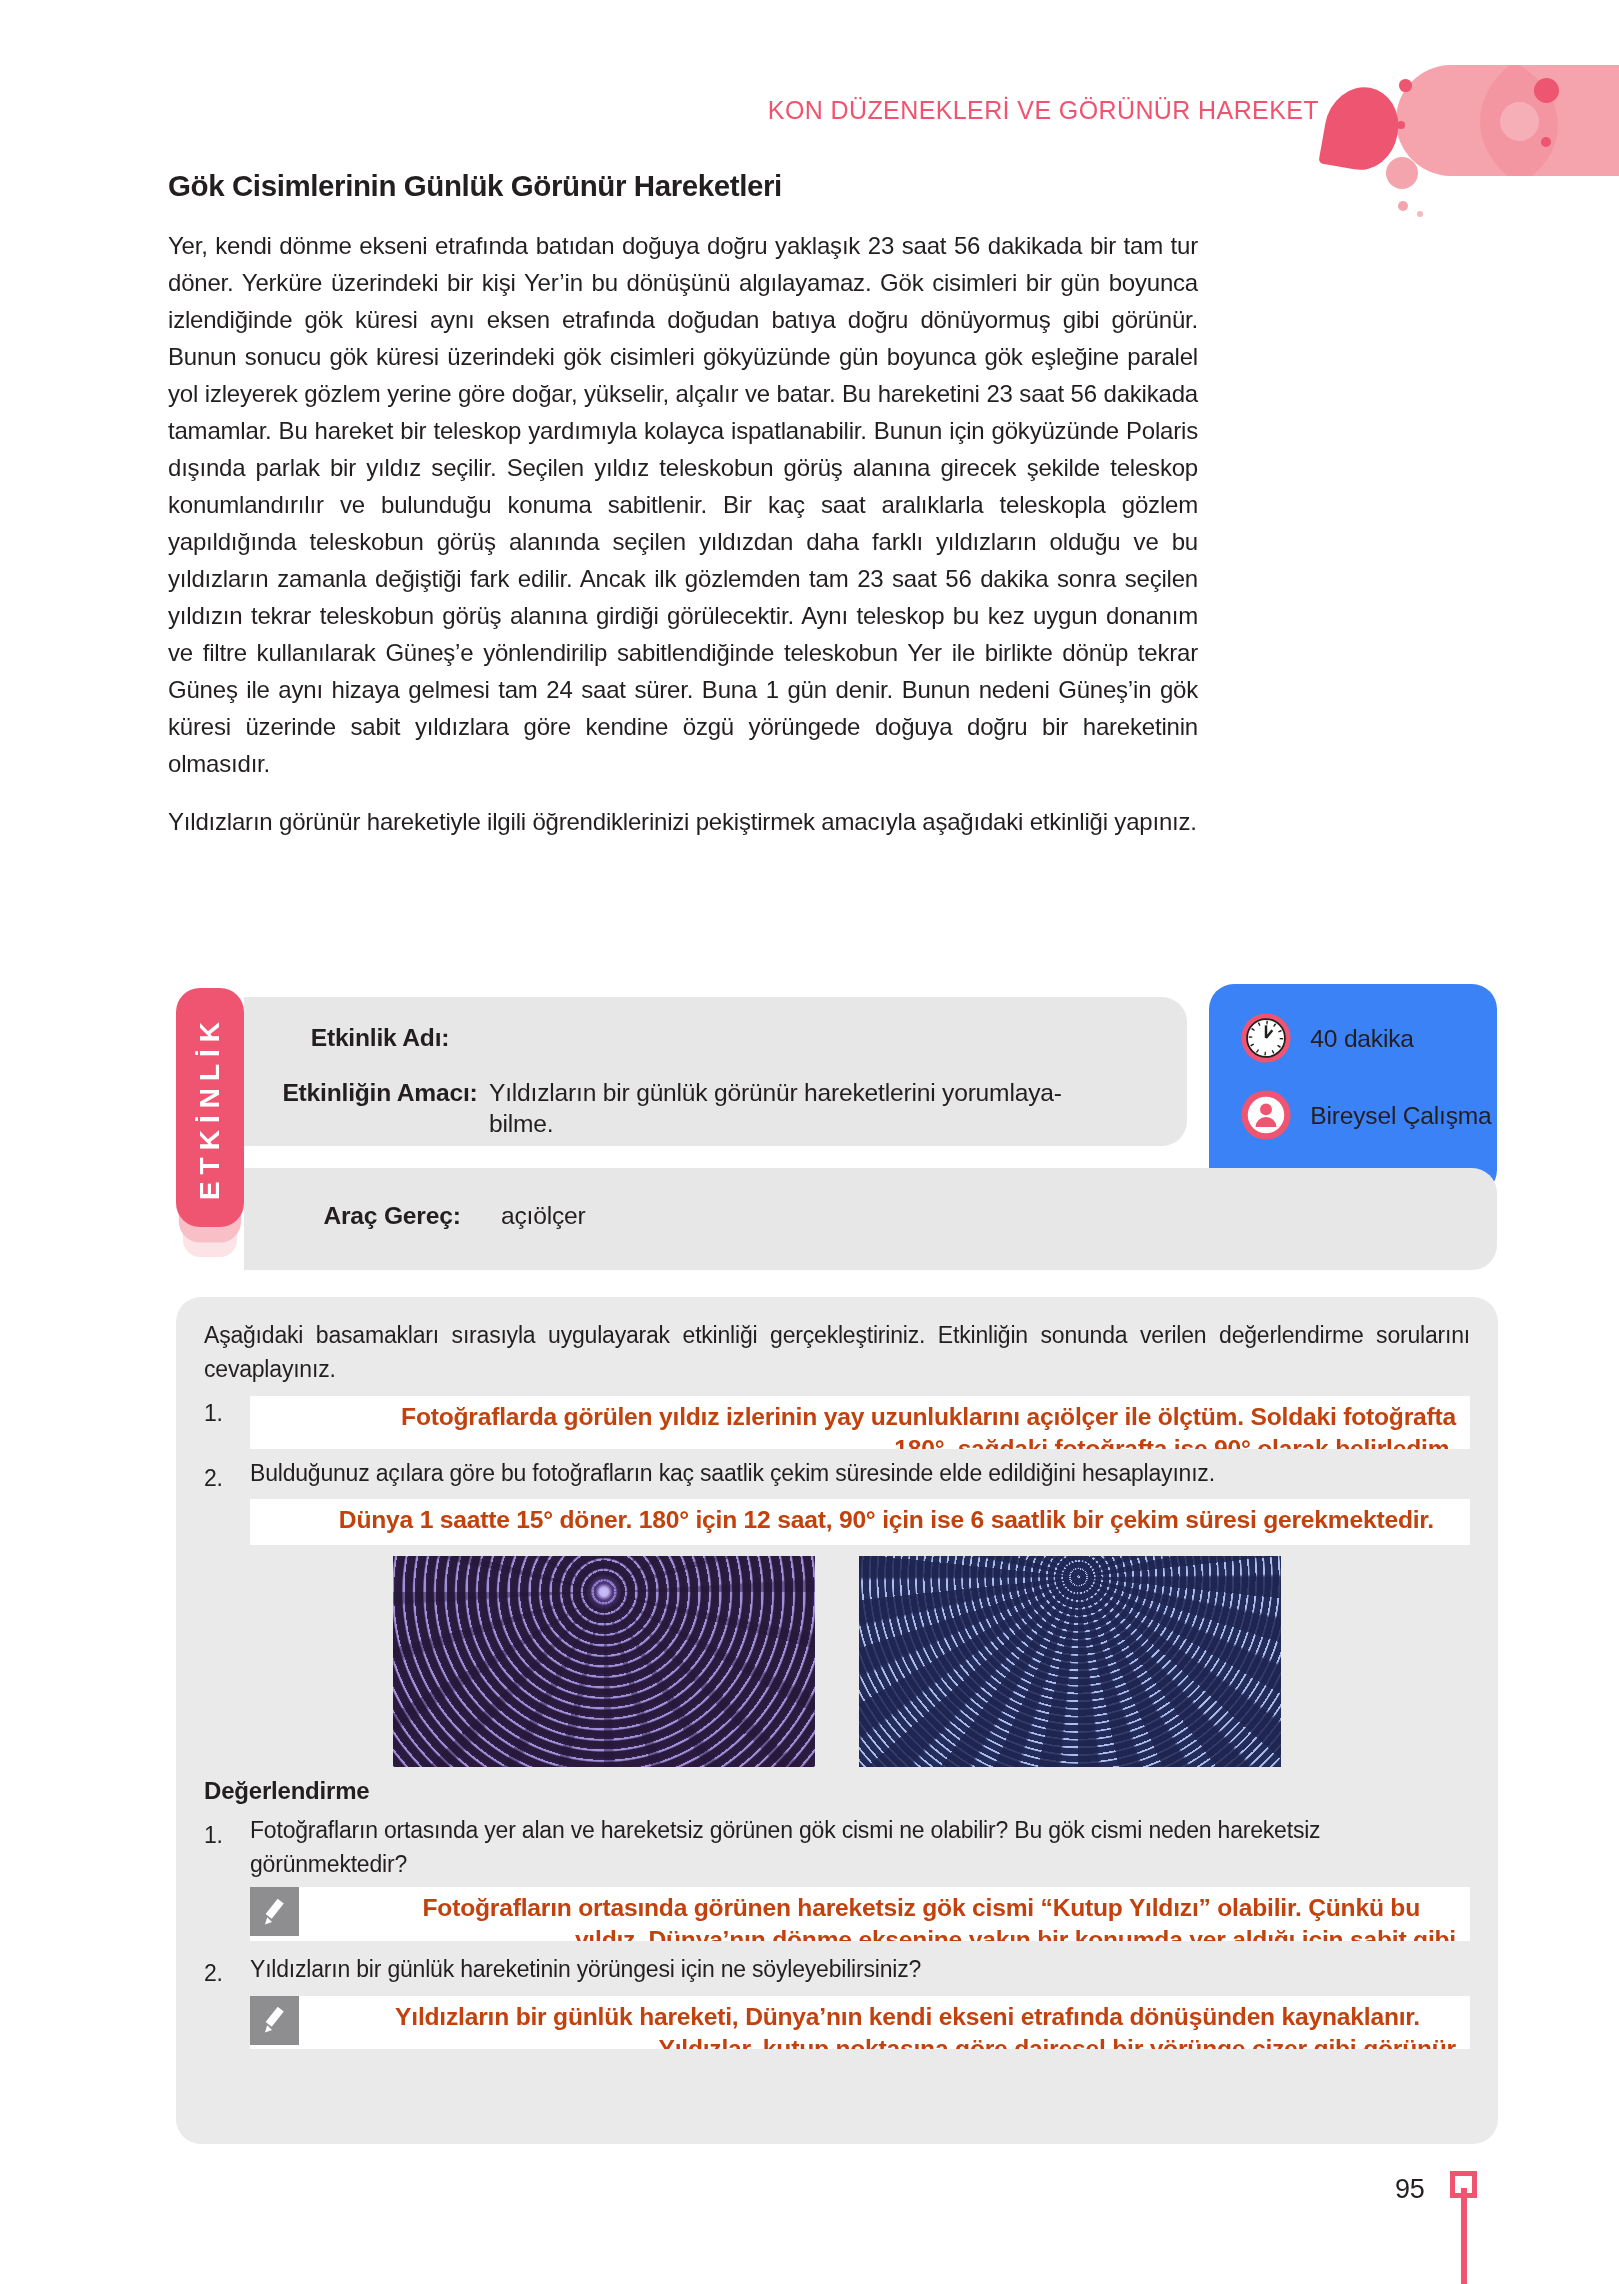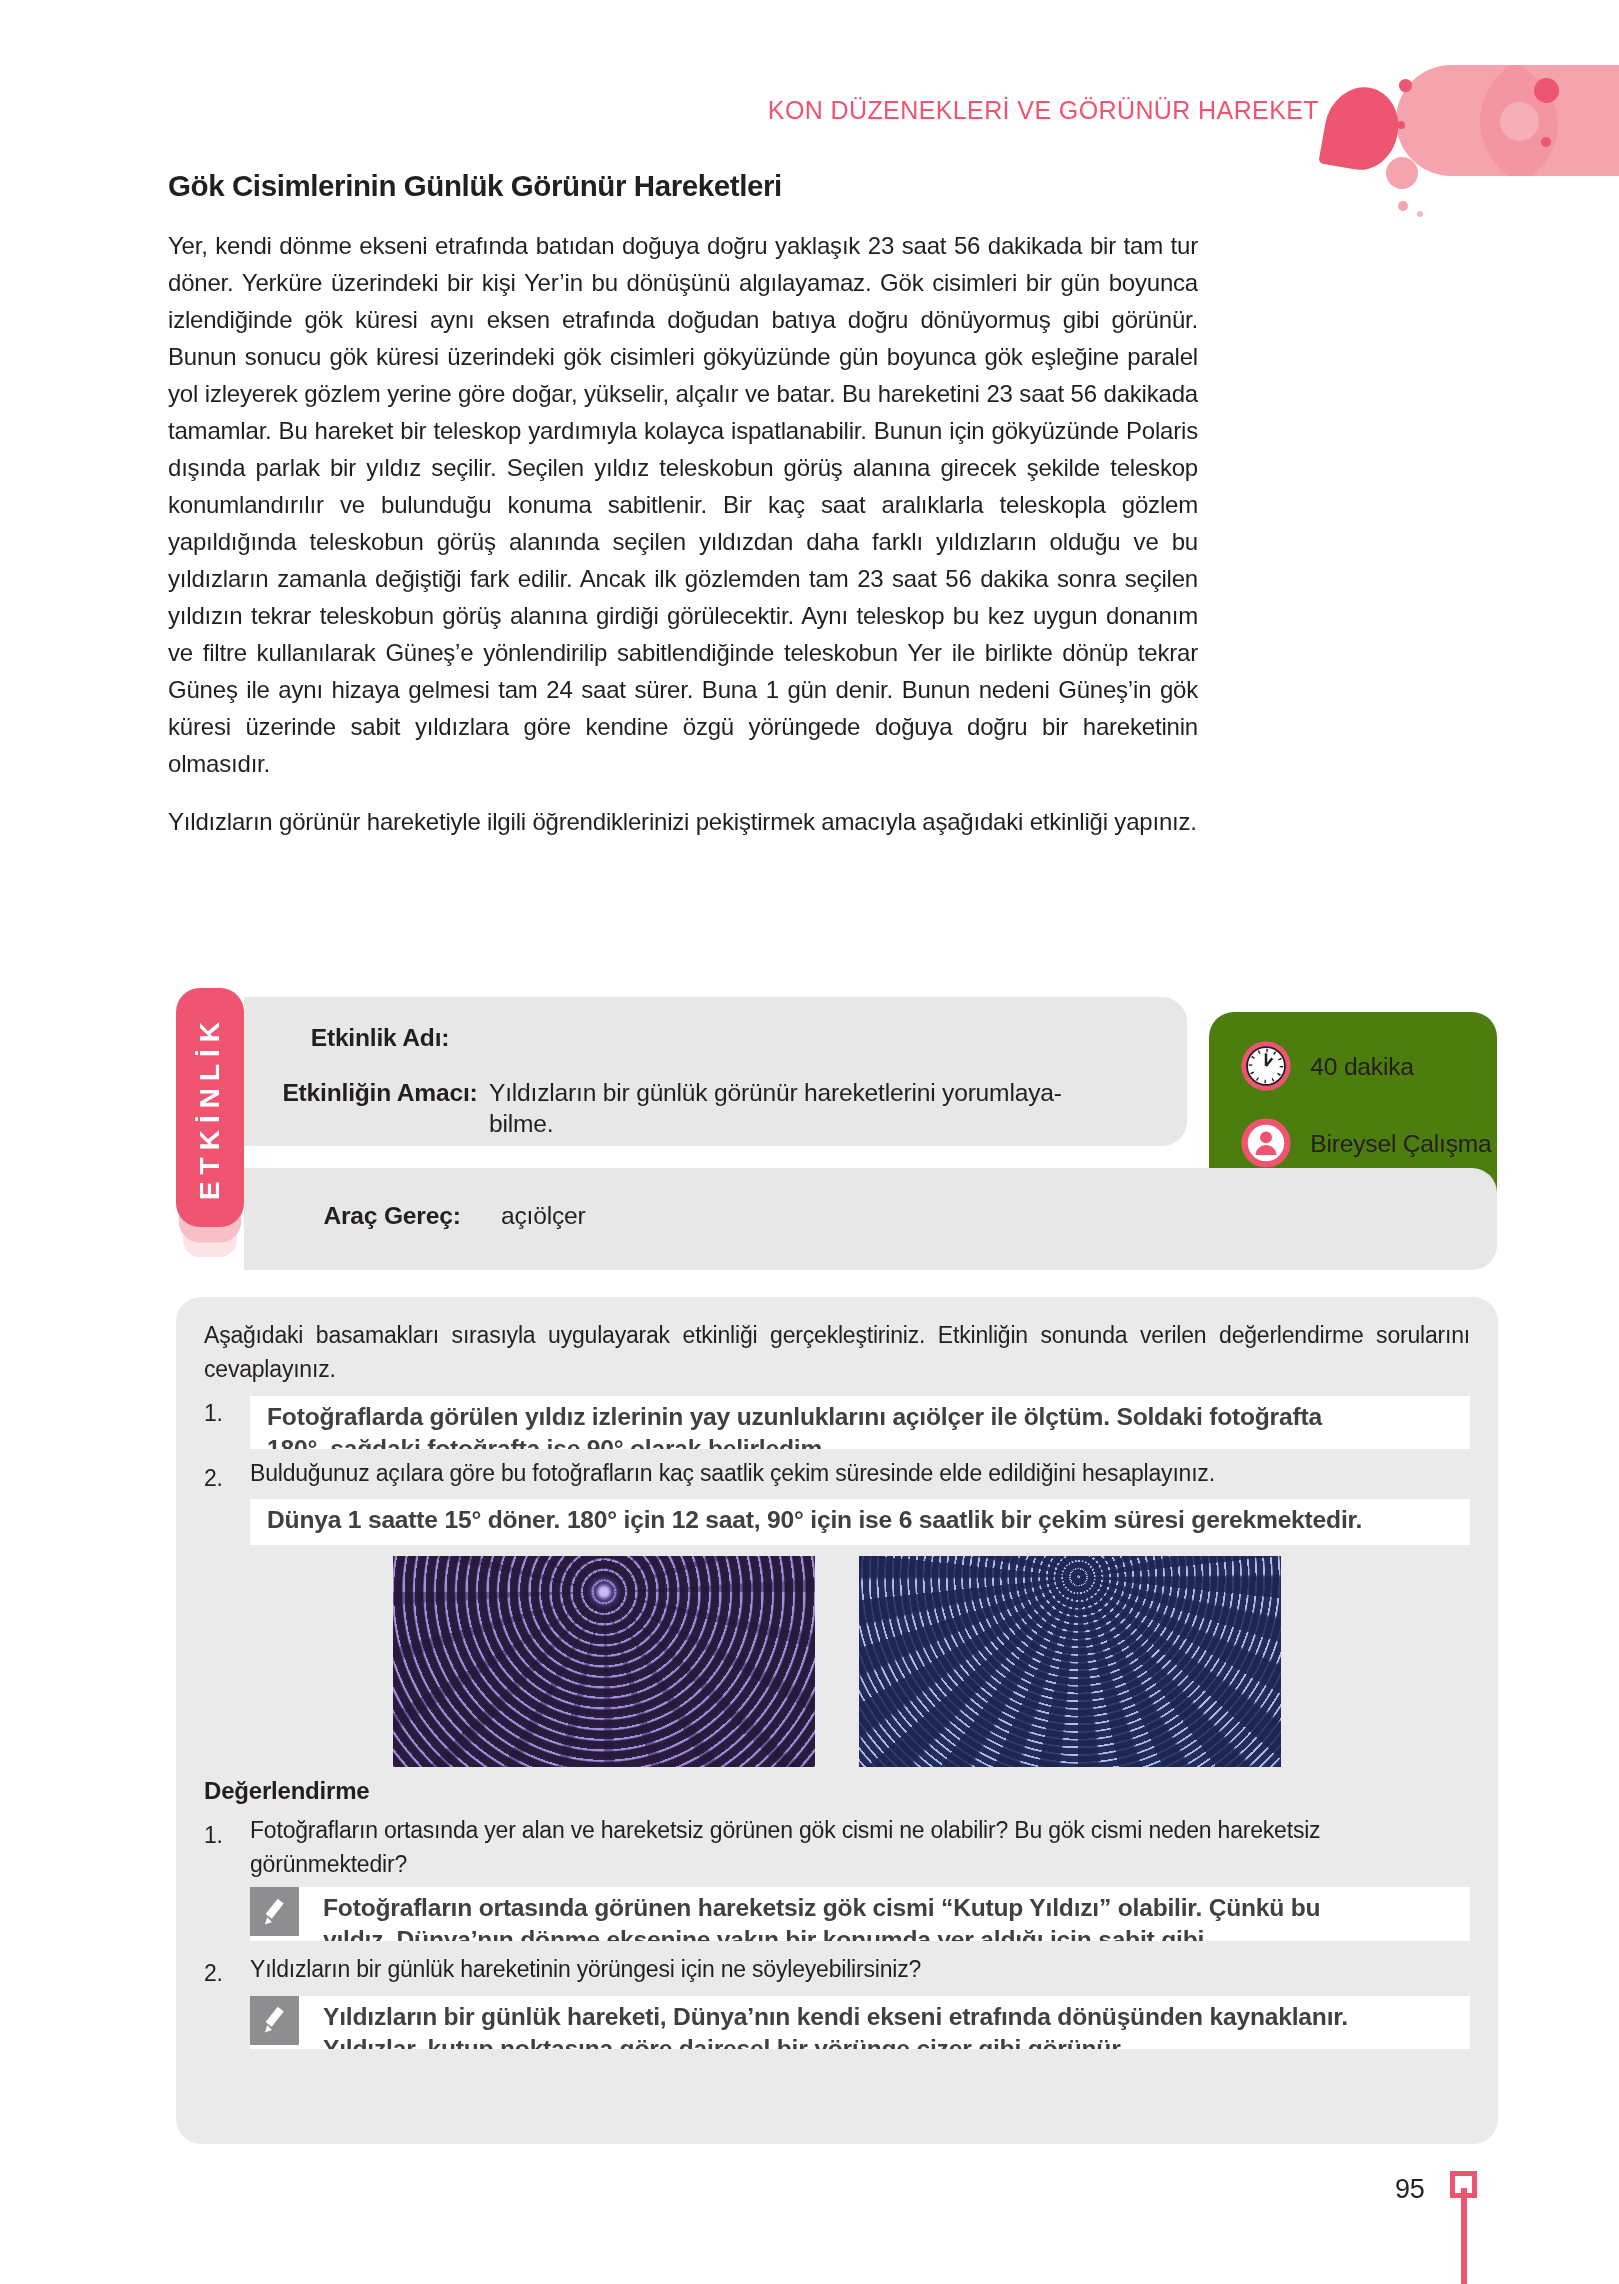--- a/index.html
+++ b/index.html
@@ -36,37 +36,37 @@
   .act-tab{position:absolute;left:176px;top:988px;width:68px;height:239px;background:#EF5570;
            border-radius:24px;z-index:3;display:flex;align-items:center;justify-content:center;
            box-shadow:0 18.3px 0 -2.8px #F8BFC7, 0 37px 0 -7px #FCE3E6;}
   .act-tab span{writing-mode:vertical-rl;transform:rotate(180deg);color:#ffffff;font-weight:bold;
                 font-size:28px;letter-spacing:7px;}
   .box-a{position:absolute;left:244px;top:997px;width:943px;height:149px;background:#E8E7E8;
          border-radius:0 25px 25px 0;padding:25px 21px 0 27px;box-sizing:border-box;z-index:2;}
   .row{display:flex;font-size:24.6px;line-height:31px;margin-bottom:24px;}
   .row .lbl{font-weight:bold;width:218px;flex:0 0 218px;text-align:center;}
   .row .val{flex:1;}
-  .box-b{position:absolute;left:1209px;top:1012px;width:288px;height:211px;background:#4d7c0f;
+  .box-b{position:absolute;left:1209px;top:984px;width:288px;height:211px;background:#3b82f6;
          border-radius:25px;padding:28px 0 0 31px;box-sizing:border-box;}
   .info-row{display:flex;align-items:center;margin-bottom:25px;}
   .info-row .ic{width:52px;height:52px;flex:0 0 52px;margin-right:18.3px;}
   .info-row .txt{font-size:24.6px;line-height:31px;}
   .box-c{position:absolute;left:244px;top:1168px;width:1253px;height:102px;background:#E8E7E8;
          border-radius:0 25px 25px 0;padding:32px 21px 0 39px;box-sizing:border-box;z-index:2;}
 
   
   .big-box{position:absolute;left:176px;top:1297px;width:1322px;height:847px;background:#EBEAEB;
            border-radius:25px;padding:21px 28px 0 28px;box-sizing:border-box;overflow:hidden;}
   .intro{font-size:23px;line-height:34px;text-align:justify;margin:0 0 5.6px 0;}
   .step{display:flex;align-items:flex-start;}
   .step .num{flex:0 0 46px;font-size:23px;line-height:34px;padding-top:4.2px;}
   .step .q{flex:1;font-size:23px;line-height:34px;}
   .ans-box{background:#ffffff;margin-left:46px;padding:4.2px 14px 0 17px;position:relative;}
-  .ans-red{color:#404040;font-weight:bold;font-size:24.6px;line-height:34px;}
+  .ans-red{color:#c2410c;font-weight:bold;font-size:24.6px;line-height:34px;text-align:right;}
   .clip-line{height:15.5px;overflow:hidden;}
   .clip-line .ans-red{line-height:29.5px;}
   .ans-box.pad-btm{padding-bottom:8px;}
   .ans-box.with-pencil{padding-left:73px;}
   .pencil-sq{position:absolute;left:0;top:0;width:49px;height:49px;background:#8E8D8F;
              display:flex;align-items:center;justify-content:center;}
   .photos{display:flex;justify-content:center;gap:44px;margin:11.2px 0 9.8px 0;}
   .photo{width:422px;height:211px;}
   .photo.left{background:
       radial-gradient(circle at 50% 17%, rgba(205,190,255,.95) 0 4.2px, rgba(130,100,200,.45) 8.4px, rgba(0,0,0,0) 18.3px),

